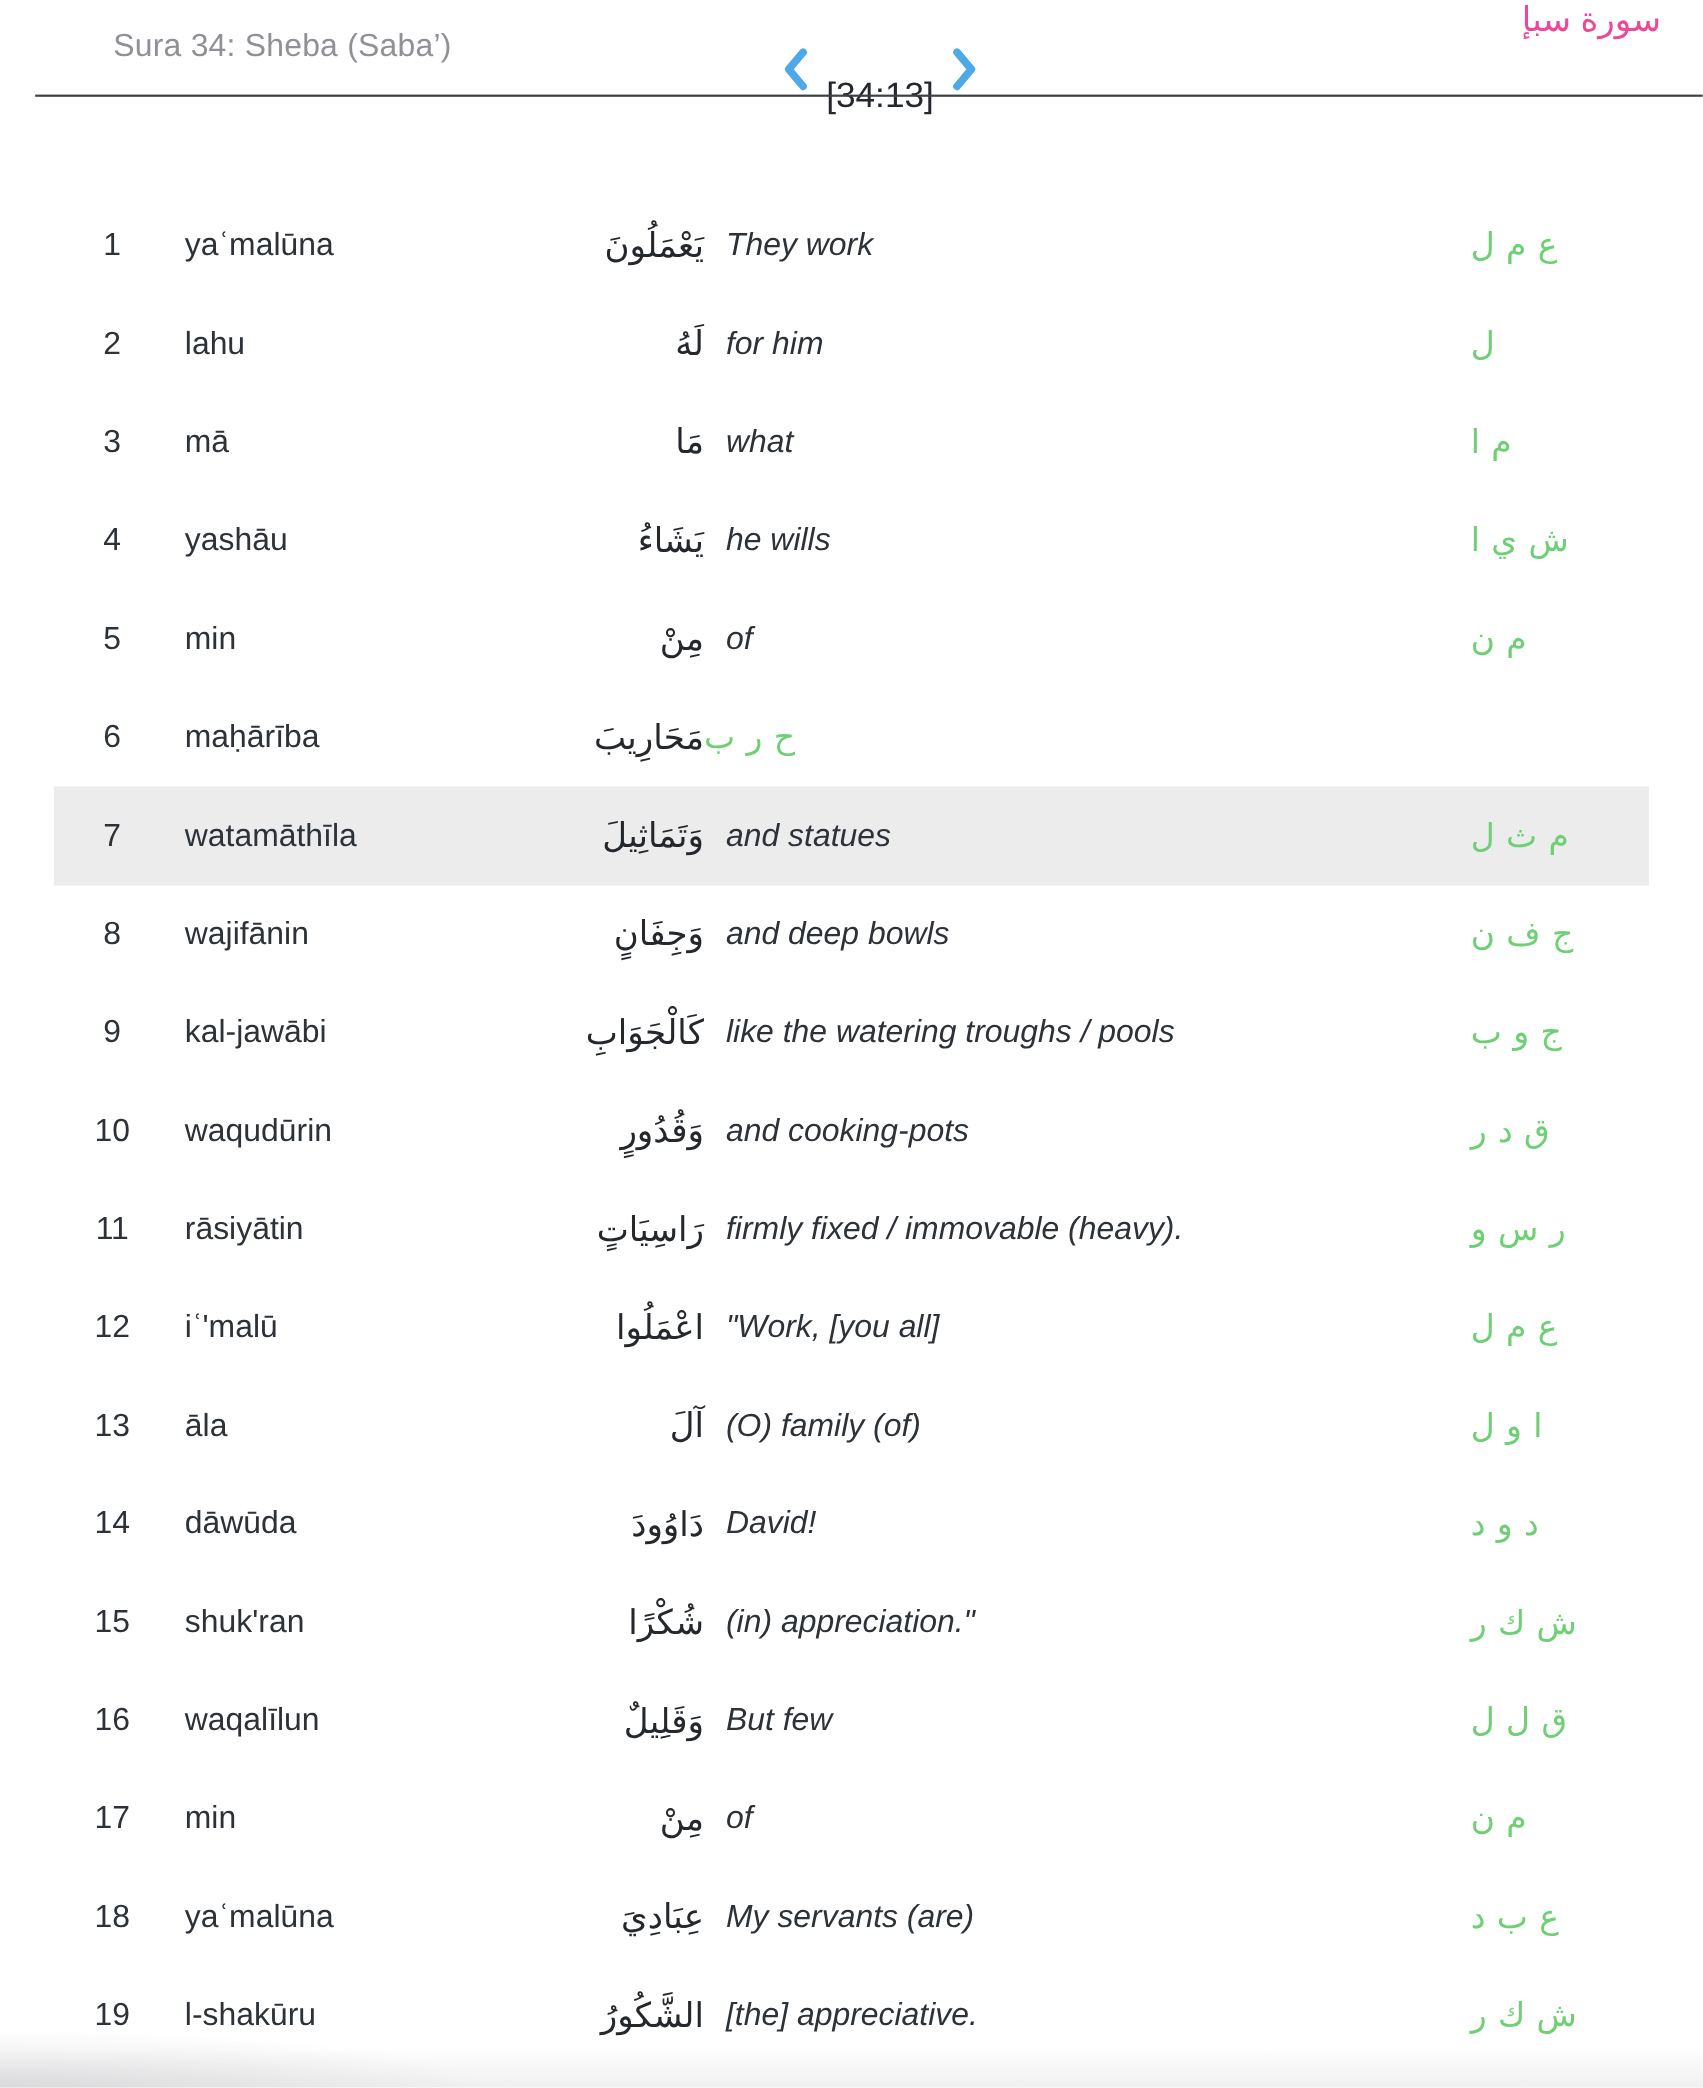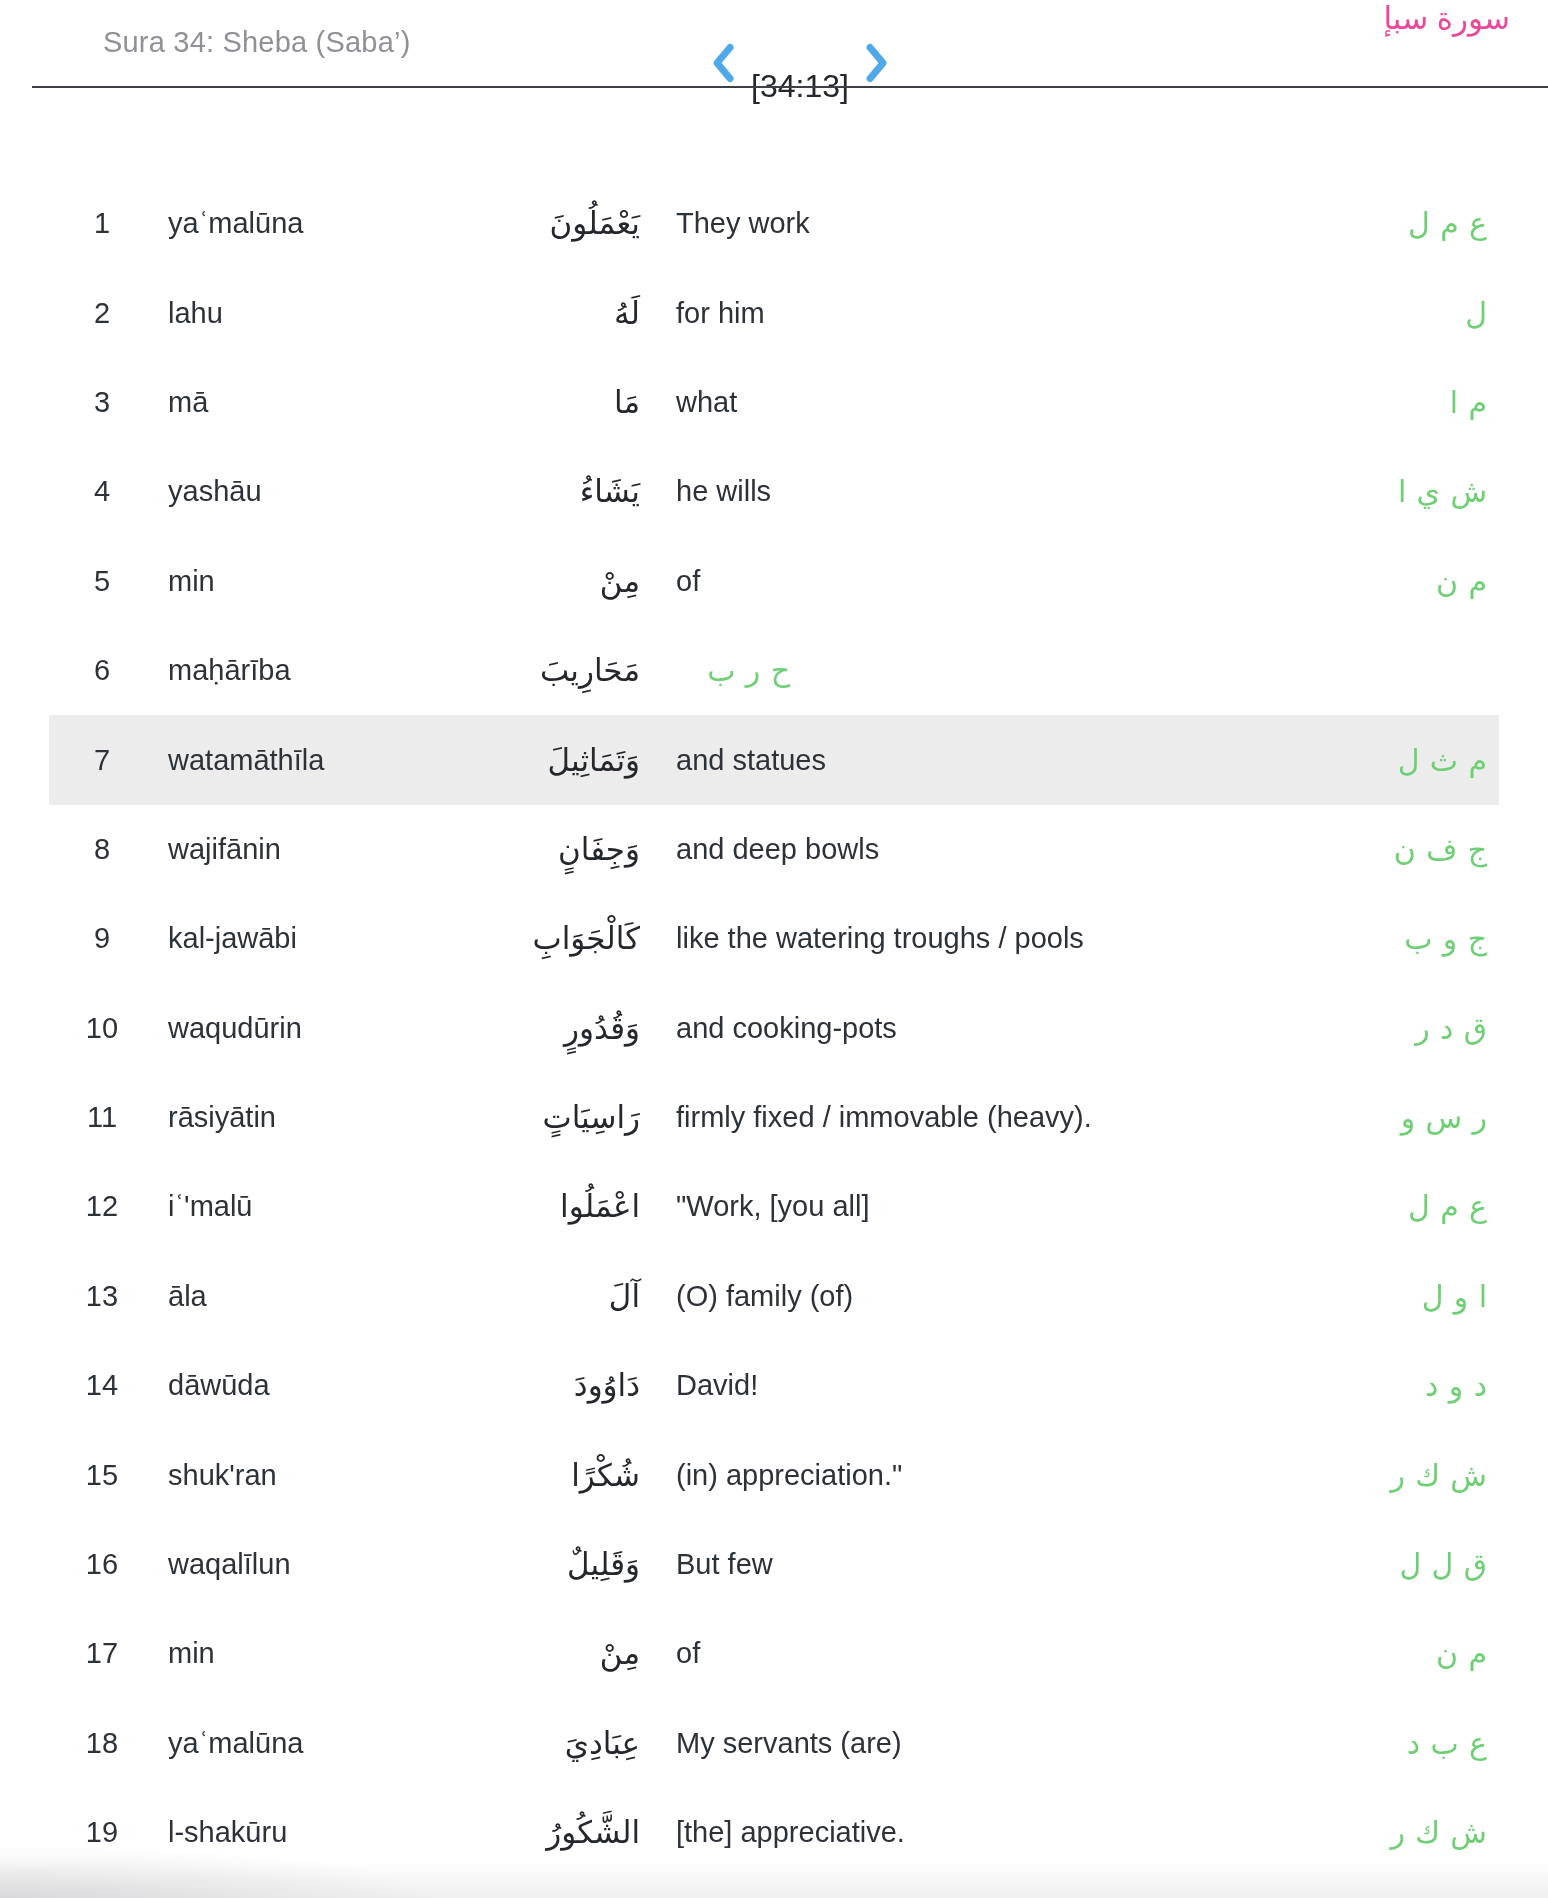--- a/index.html
+++ b/index.html
@@ -21,22 +21,22 @@
   .sura-title-arabic { position:absolute; right:38px; top:0; font-size:31px; color:#ec4899; direction:rtl; }
 
   
   .word-list { margin-top:91px; padding:0 49px; }
   .word-row { height:89.4px; display:flex; align-items:center; font-size:29px; cursor:pointer; }
   .word-row.highlighted { background:#ececec; }
   .col-num       { width:56px; margin-left:25px; text-align:center; flex:none; }
   .col-translit  { margin-left:38px; width:312px; flex:none; }
   .col-arabic    { width:160px; flex:none; text-align:right; direction:rtl;
                    font-size:31px; font-weight:400; color:#24272c; }
-  .col-translation { margin-left:36px; flex:1; }
-  .col-root      { width:150px; margin-right:12px; flex:none; text-align:right; direction:rtl;
+  .col-translation { margin-left:20px; flex:1;font-style:italic; }
+  .col-root      { width:150px; margin-right:12px; flex:none; text-align:left; direction:rtl;
                    font-size:30px; font-weight:500; color:#6fcf74; word-spacing:2px; }
 
   
   .bottom-fade { position:absolute; left:0; right:0; bottom:0; height:42px; pointer-events:none;
                  background:linear-gradient(to top, rgba(160,160,165,0.16), rgba(160,160,165,0) 90%); }
   .bottom-corner { position:absolute; left:0; bottom:0; width:430px; height:52px; pointer-events:none;
                    border-top-right-radius:30px;
                    background:radial-gradient(ellipse at bottom left, rgba(150,150,156,0.26), rgba(150,150,156,0) 72%); }
 </style>
 </head>

